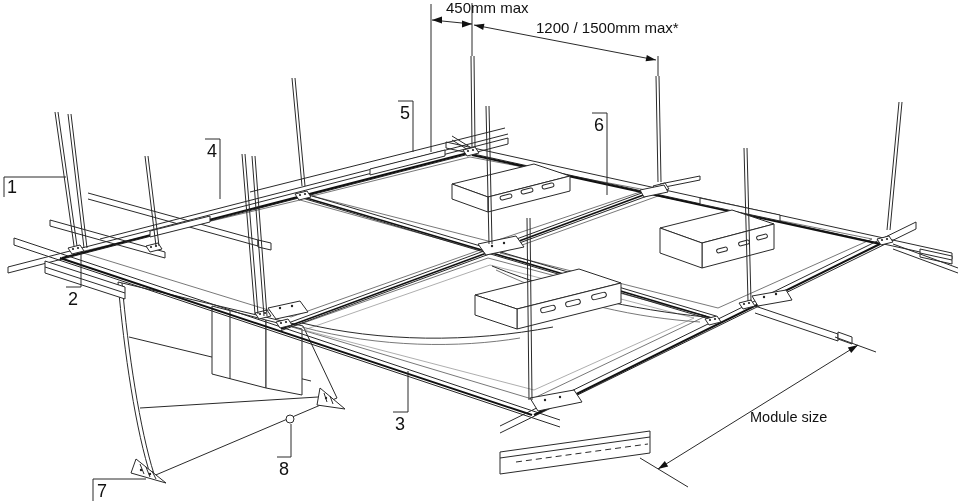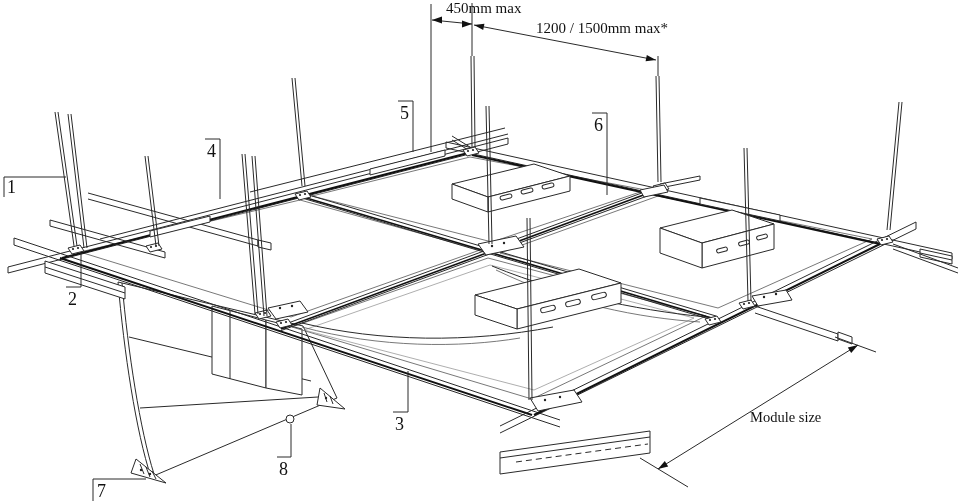--- a/index.html
+++ b/index.html
@@ -1,17 +1,17 @@
 <!DOCTYPE html>
 <html><head>
 <meta charset="utf-8">
 <style>
   html,body{margin:0;padding:0;background:#ffffff;}
   .stage{position:relative;width:960px;height:501px;background:#fff;overflow:hidden;
-         font-family:Liberation Serif, serif;}
+         font-family:Liberation Sans, sans-serif;}
   svg{position:absolute;left:0;top:0;}
   .ln{stroke:#2a2a2a;stroke-width:1;fill:none;}
   .heavy{stroke:#111;stroke-width:2;fill:none;}
   .mid{stroke:#111;stroke-width:1.6;fill:none;}
   .thin{stroke:#555;stroke-width:.8;fill:none;}
   .thin2{stroke:#777;stroke-width:.6;fill:none;}
   .white{fill:#ffffff;stroke:#2a2a2a;stroke-width:1;}
   .dot{fill:#222;stroke:none;}
   .arrow{fill:#111;stroke:none;}
   text.dim{font-size:15px;fill:#111;}

